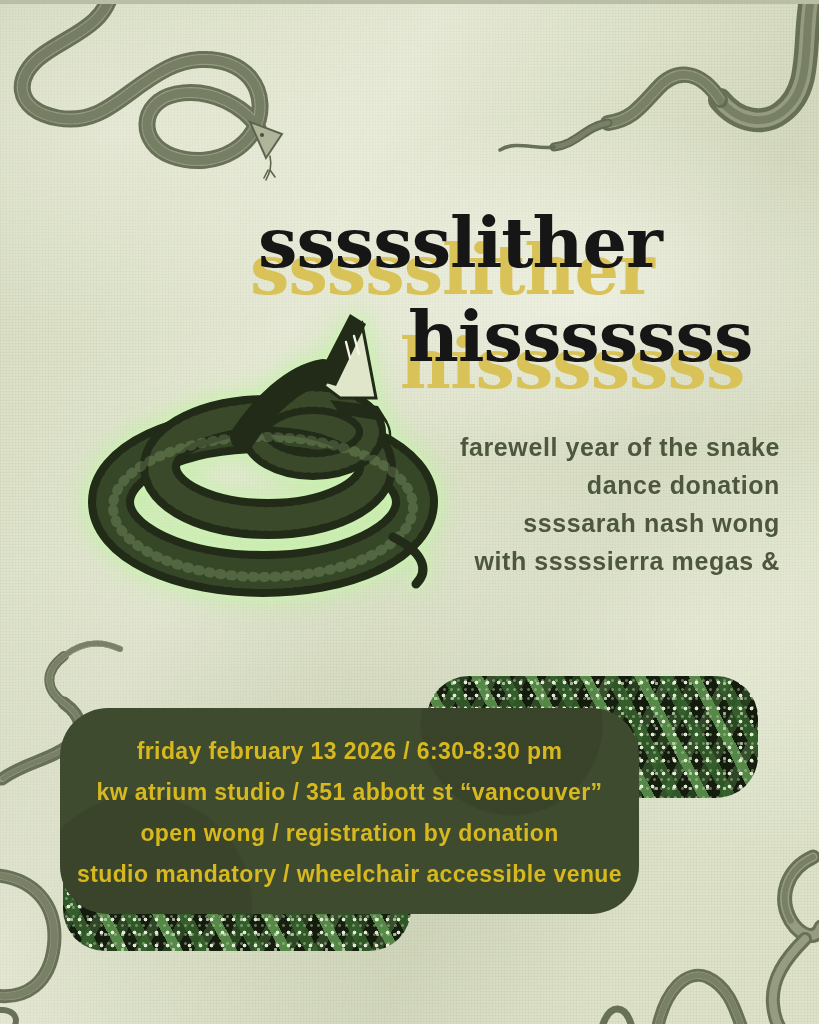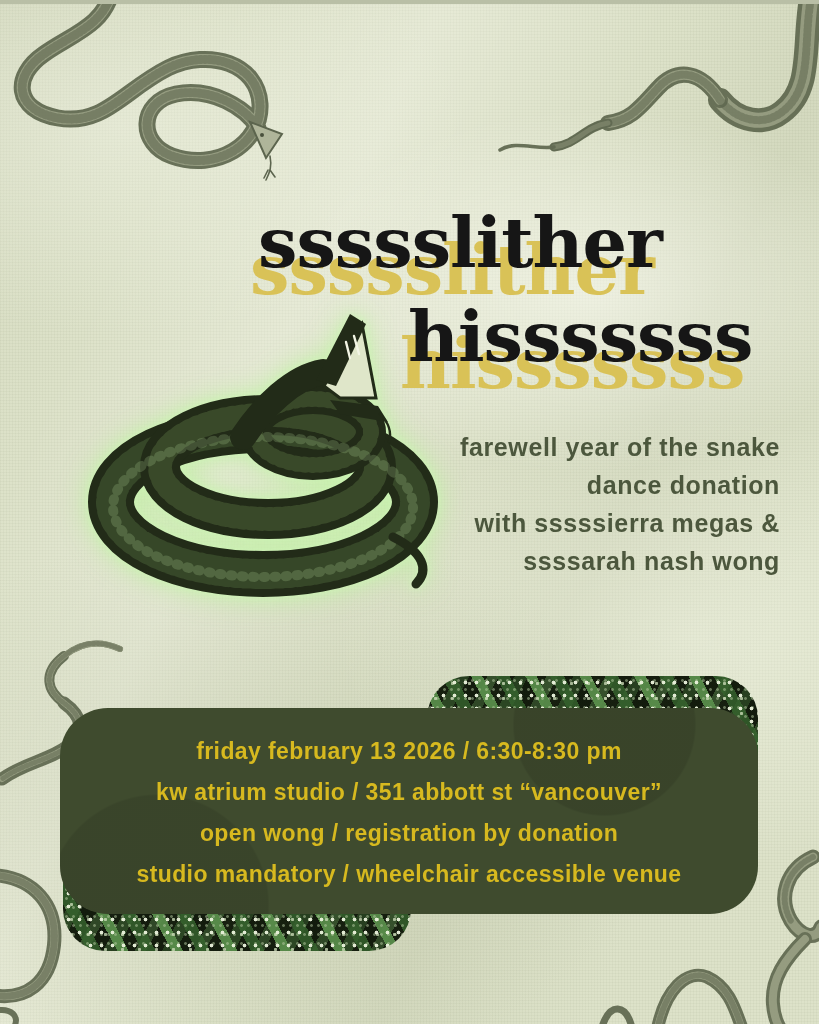--- a/index.html
+++ b/index.html
@@ -34,21 +34,21 @@
       radial-gradient(circle, rgba(235,242,220,.95) 0 1.6px, transparent 2.2px),
       radial-gradient(circle, rgba(210,225,190,.75) 0 1.3px, transparent 1.9px),
       radial-gradient(circle, rgba(180,200,160,.5) 0 1.1px, transparent 1.7px),
       repeating-linear-gradient(62deg, rgba(88,140,74,.95) 0 10px, rgba(24,34,18,.2) 10px 22px, rgba(52,96,44,.85) 22px 34px, rgba(16,24,12,.3) 34px 48px),
       repeating-linear-gradient(-62deg, rgba(70,118,60,.55) 0 12px, rgba(18,26,14,.25) 12px 26px, rgba(98,150,84,.5) 26px 36px, rgba(14,22,10,.35) 36px 52px);
     background-size:11px 13px, 17px 15px, 7px 9px, auto, auto;
   }
   .skin-a{left:427px;top:672px;width:331px;height:122px;}
   .skin-b{left:63px;top:818px;width:348px;height:129px;}
   .details-card{
-    position:absolute;left:60px;top:704px;width:698px;height:206px;border-radius:48px;
+    position:absolute;left:60px;top:704px;width:579px;height:206px;border-radius:48px;
     background:
       radial-gradient(circle at 78% 8%, rgba(0,0,0,.10) 0 90px, transparent 92px),
       radial-gradient(circle at 14% 96%, rgba(0,0,0,.09) 0 110px, transparent 112px),
       #3f4b2e;
     text-align:center;padding-top:23px;box-sizing:border-box;
   }
   .details-card .line{
     color:#d7b91f;font-weight:700;font-size:23px;line-height:41px;letter-spacing:.4px;white-space:nowrap;
   }
   .center-snake{position:absolute;left:78px;top:298px;
@@ -139,22 +139,22 @@
       <polygon points="238,78 272,12 288,22 258,84" fill="#222b18"></polygon>
       <polygon points="252,98 300,104 310,120 262,112" fill="#222b18"></polygon>
       <path d="M276,34 L281,52 M268,40 L272,56" stroke="#f2f5e4" stroke-width="2.4"></path>
       <path d="M302,112 C310,120 314,130 311,140" stroke="#222b18" stroke-width="2.4"></path>
     </g>
   </svg>
 
   <div class="subtitle">
     <div>farewell year of the snake</div>
     <div>dance donation</div>
+    <div>ssssarah nash wong</div>
     <div>with sssssierra megas &amp;</div>
-    <div>ssssarah nash wong</div>
   </div>
 
   <div class="skin skin-a"></div>
   <div class="skin skin-b"></div>
 
   <div class="details-card">
     <div class="line">friday february 13 2026 / 6:30-8:30 pm</div>
     <div class="line">kw atrium studio / 351 abbott st “vancouver”</div>
     <div class="line">open wong / registration by donation</div>
     <div class="line">studio mandatory / wheelchair accessible venue</div>

